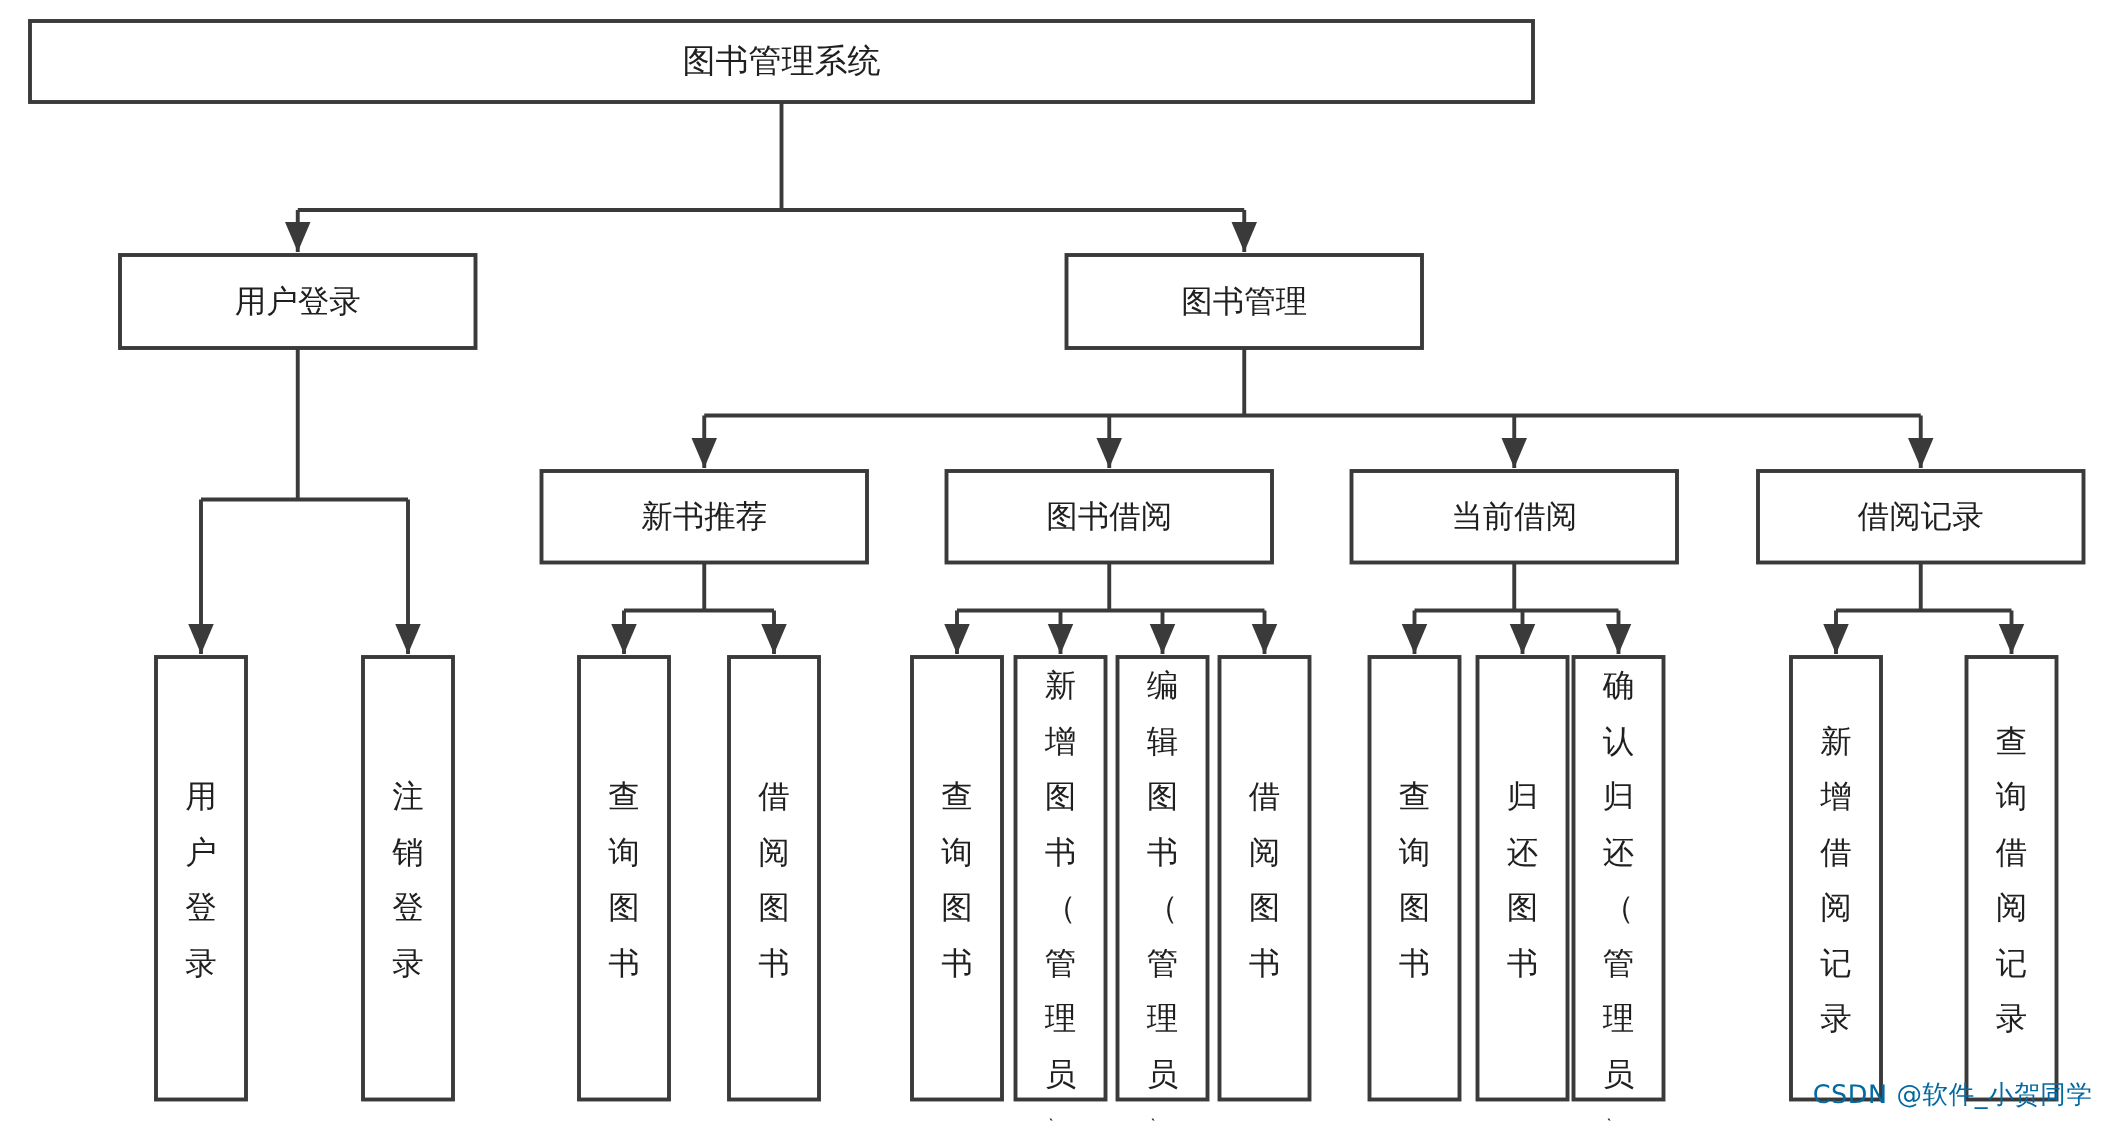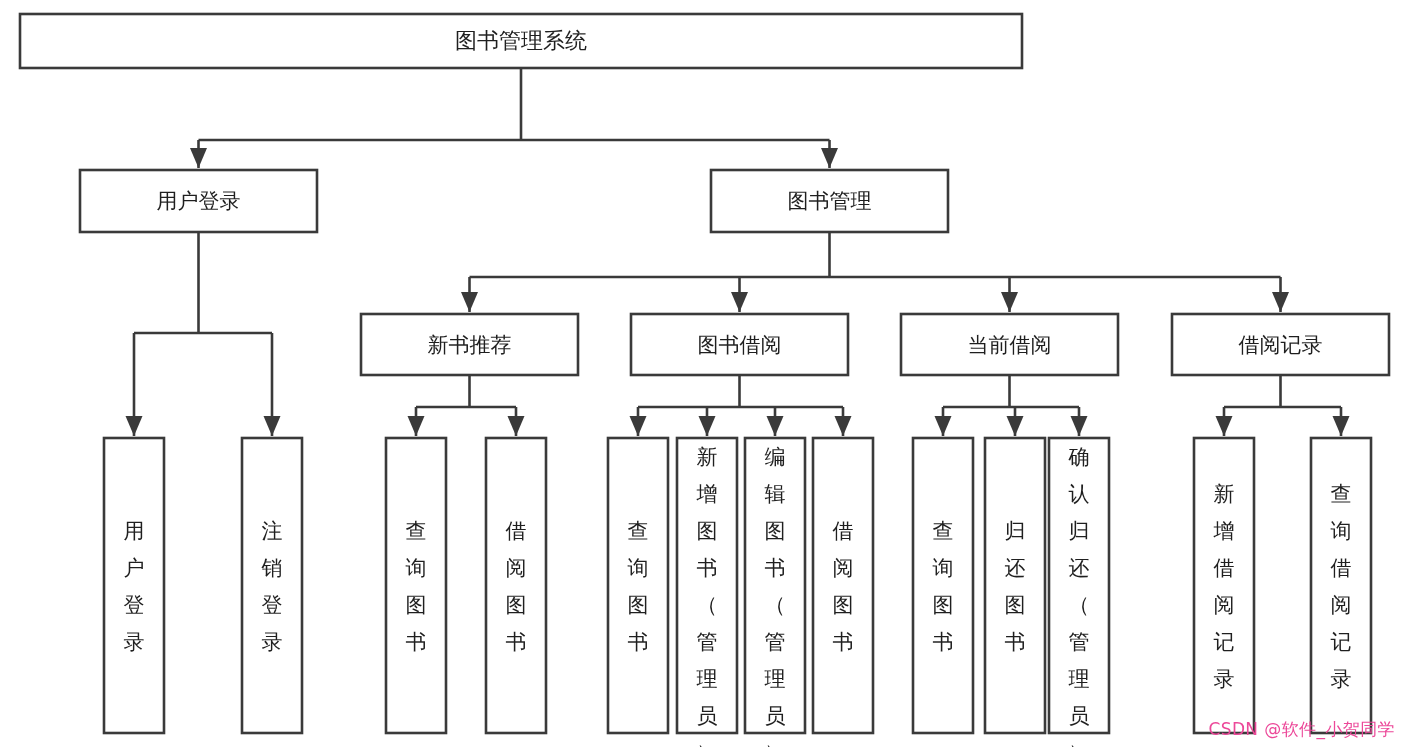--- a/index.html
+++ b/index.html
@@ -56,21 +56,21 @@
     stroke-linecap: butt;
   }
   .arrow-head {
     fill: #3a3a3a;
     stroke: none;
   }
   .watermark {
     position: absolute;
     right: 10px;
     bottom: 6px;
-    color: #ec4899;
+    color: #0369a1;
     font-size: 17px;
     font-family: "DejaVu Sans", "Liberation Sans", sans-serif;
     letter-spacing: 0.4px;
     white-space: nowrap;
     pointer-events: none;
   }
 </style>
 </head>
 <body>
 

